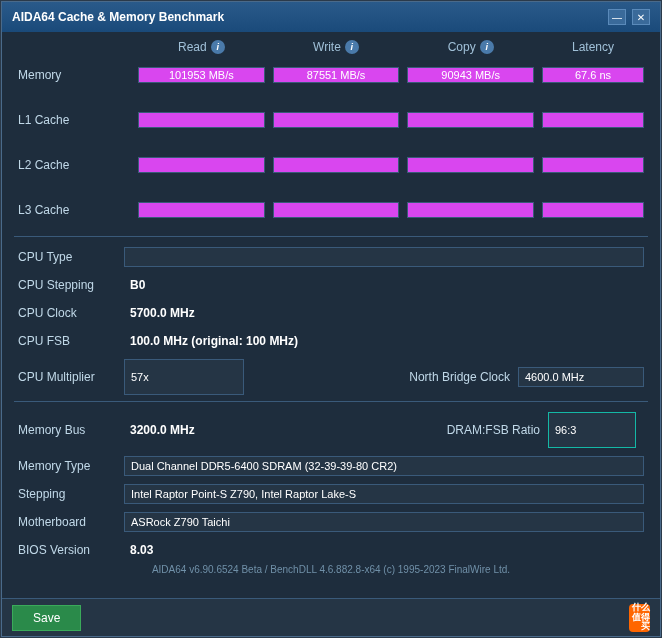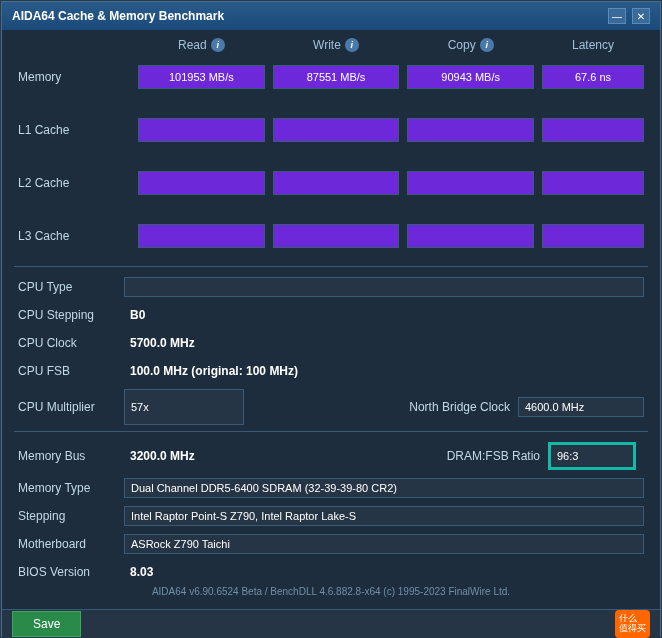--- a/index.html
+++ b/index.html
@@ -94,23 +94,23 @@
       margin-bottom: 3px;
       align-items: center;
     }
     .row-label {
       color: #c0d8e8;
       font-size: 12px;
       padding-left: 4px;
     }
     .value-box {
       margin: 9px 4px;
-      background: #6d28d9;
+      background: #d946ef;
       border: 1px solid #3a5a7a;
-      height: 24px;
+      height: 16px;
       display: flex;
       align-items: center;
       justify-content: center;
       color: #d0e8f8;
       font-size: 11px;
     }
     .value-box.filled {
       color: #ffffff;
     }
     .divider {
@@ -195,22 +195,22 @@
       min-height: 20px;
     }
     .dram-label {
       color: #c0d8e8;
       font-size: 12px;
       text-align: right;
       padding-right: 8px;
     }
     .dram-value {
       background: #253545;
-      border: 3px solid #14b8a6;
-      height: 28px;
+      border: 1px solid #14b8a6;
+      height: 36px;
       display: flex;
       align-items: center;
       padding-left: 6px;
       color: #ffffff;
       font-size: 11px;
       margin-right: 12px;
     }
     .footer-text {
       color: #7090a8;
       font-size: 10px;
@@ -246,32 +246,32 @@
     .watermark {
       margin-left: auto;
       display: flex;
       align-items: center;
       gap: 4px;
       color: #ff6600;
       font-size: 11px;
       font-weight: bold;
     }
     .watermark-icon {
-      width: 35px;
+      width: 21px;
       height: 28px;
       background: #ff6600;
       border-radius: 4px;
       display: flex;
       align-items: center;
       justify-content: center;
       color: white;
       font-size: 9px;
-      font-weight: normal;
+      font-weight: bold;
       line-height: 1.1;
-      text-align: left;
+      text-align: right;
     }
   </style>
 </head>
 <body>
 
 <div class="window">
 
   <div class="title-bar">
     <span class="title-bar-title">AIDA64 Cache &amp; Memory Benchmark</span>
     <div class="title-bar-controls">

